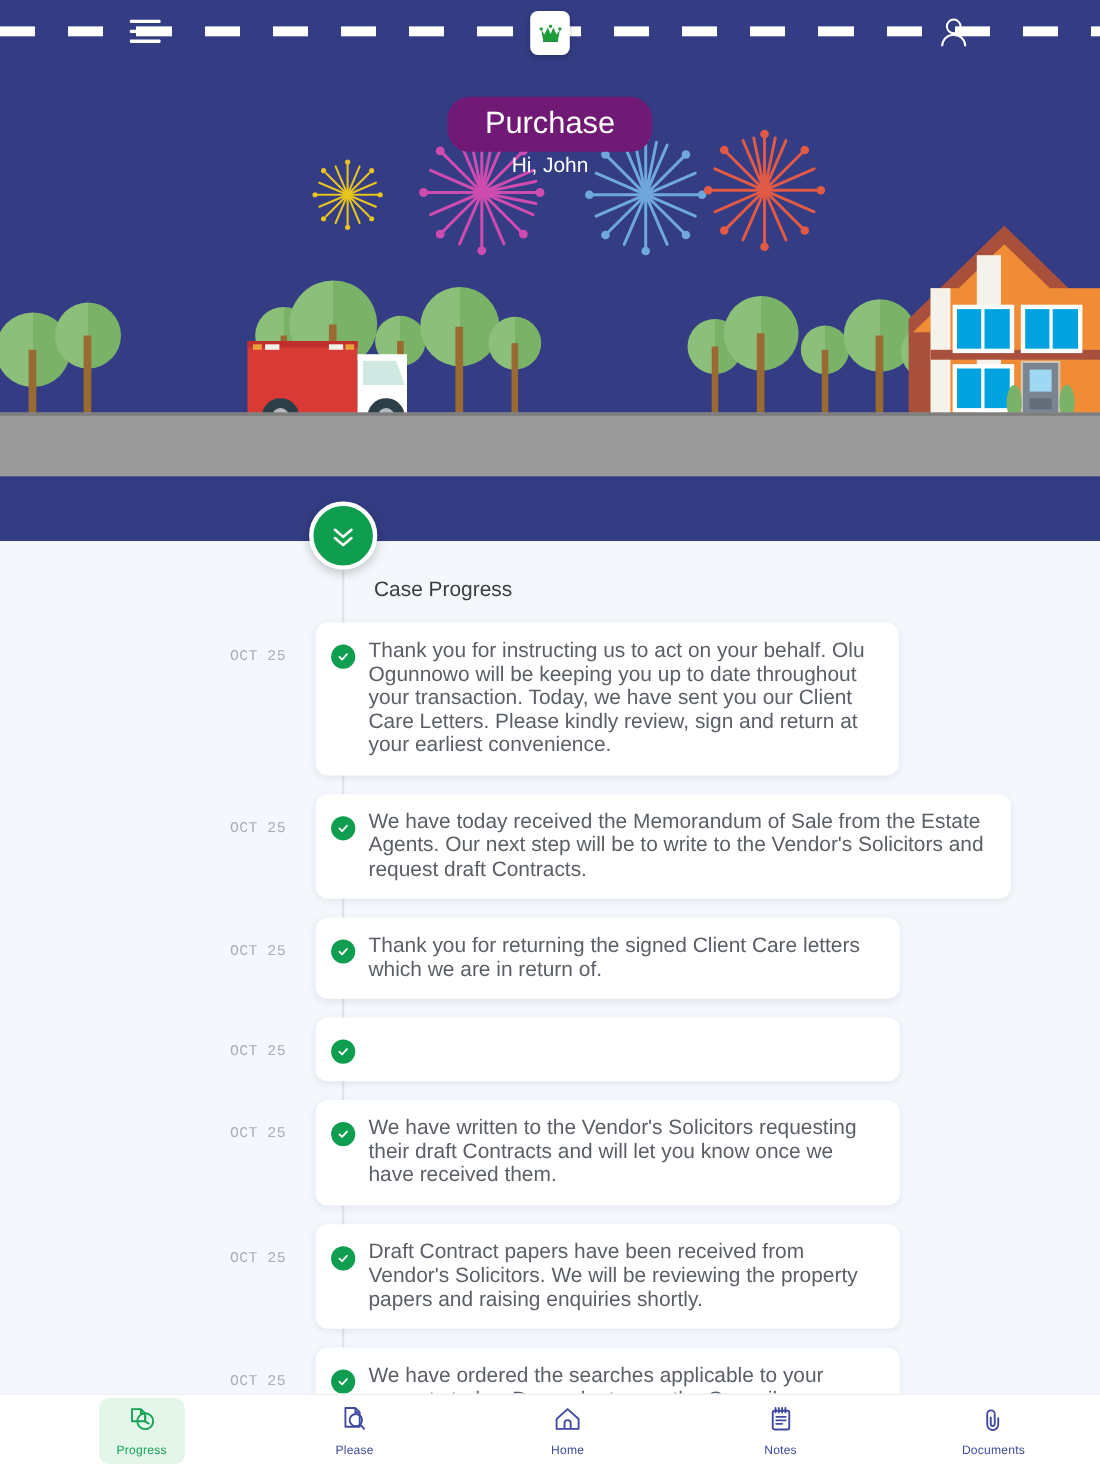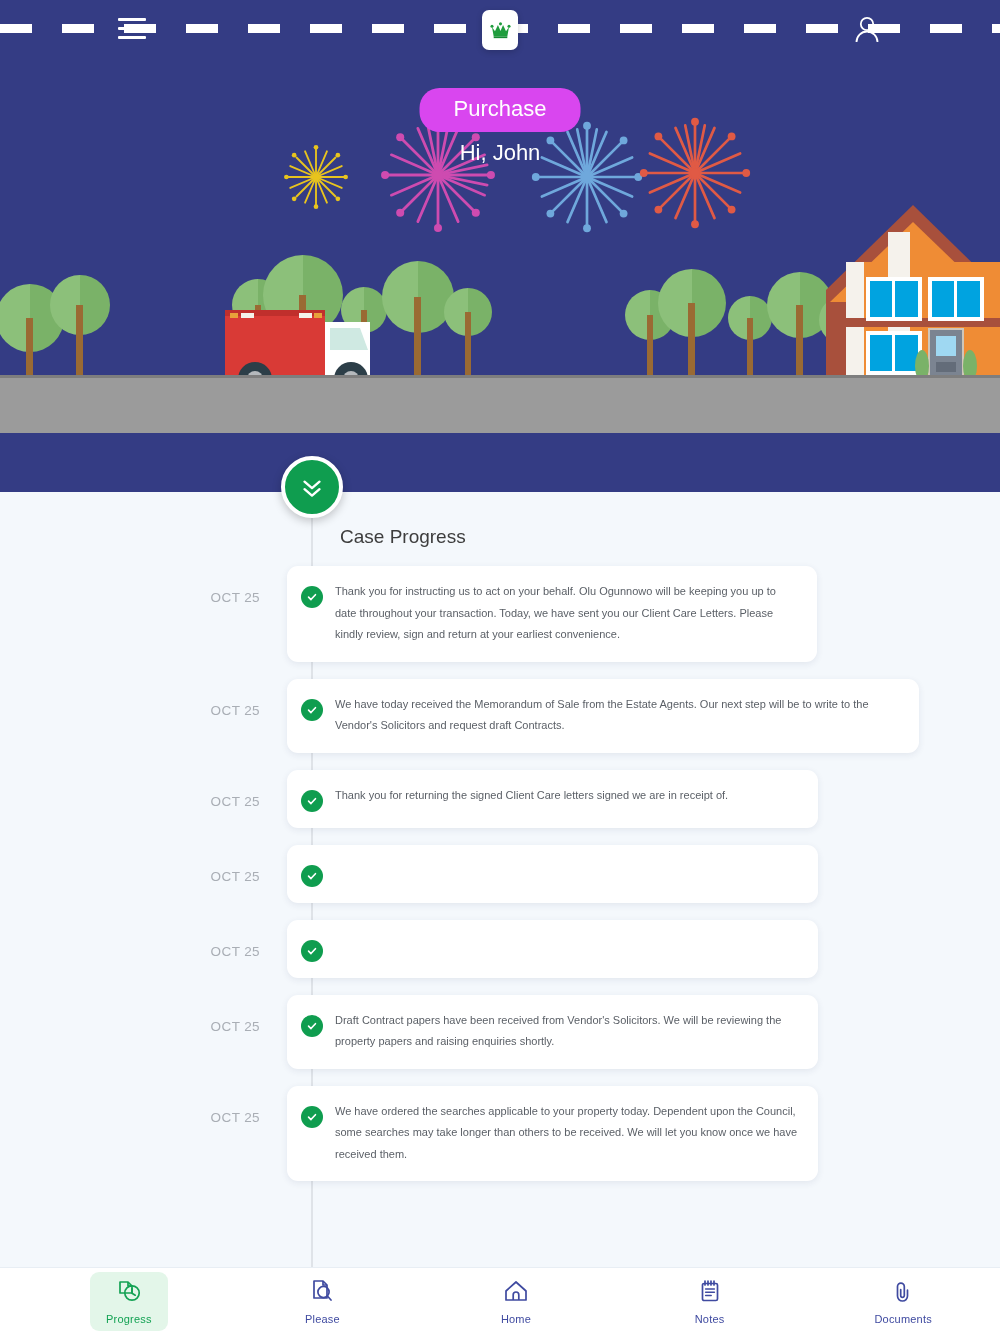--- a/index.html
+++ b/index.html
@@ -53,34 +53,34 @@
   }
   .profile-btn {
     position: absolute; right: 118px; top: 14px;
     width: 30px; height: 32px; cursor: pointer;
   }
 
   
   .purchase-pill {
     position: absolute; left: 50%; top: 88px;
     transform: translateX(-50%);
-    background: #d946ef;
+    background: #701a75;
     color: #ffffff;
-    font-size: 22px;
+    font-size: 28px;
     padding: 8px 34px 10px;
     border-radius: 20px;
     z-index: 20;
     white-space: nowrap;
     cursor: pointer;
   }
   .greeting {
     position: absolute; left: 50%; top: 140px;
     transform: translateX(-50%);
     color: #ffffff;
-    font-size: 22px;
+    font-size: 19px;
     z-index: 18;
     white-space: nowrap;
   }
 
   
   .fw { position: absolute; z-index: 5; }
   .fw svg { display: block; }
 
   
   .scenery { position: absolute; left: 0; top: 0; width: 1000px; height: 440px; z-index: 4;}
@@ -143,41 +143,42 @@
   }
   .tl-date {
     width: 287px;
     text-align: right;
     padding-right: 27px;
     font-size: 13.5px;
     letter-spacing: .4px;
     color: #a9aeb5;
     padding-top: 24px;
     flex: 0 0 287px;
+    font-family: Liberation Mono, monospace;
   }
   .tl-card {
     position: relative;
     background: #ffffff;
     border-radius: 11px;
     box-shadow: 0 2px 7px rgba(40,60,100,.09);
     display: flex; align-items: flex-start;
     padding: 15px 20px 16px 14px;
     min-height: 54px;
   }
   .tl-check {
     flex: 0 0 auto;
     width: 22px; height: 22px;
     border-radius: 50%;
     background: #0f9d4f;
     display: flex; align-items: center; justify-content: center;
     margin-top: 5px;
   }
   .tl-text {
     margin-left: 12px;
-    font-size: 11px;
+    font-size: 19px;
     line-height: 21.5px;
     color: #5a5f66;
   }
 
   
   .bottomnav {
     position: absolute; left: 0; bottom: 0;
     width: 1000px; height: 67px;
     background: #ffffff;
     border-top: 1px solid #e8eef4;
@@ -505,41 +506,42 @@
           </div>
         </div>
         <div class="tl-row">
           <div class="tl-date">OCT 25</div>
           <div class="tl-card" style="width: 531px;">
             <div class="tl-check">
               <svg width="12" height="12" viewBox="0 0 14 14">
                 <path d="M3 7.2 L5.8 10 L11 4.3" fill="none" stroke="#ffffff" stroke-width="1.9" stroke-linecap="round" stroke-linejoin="round"></path>
               </svg>
             </div>
-            <div class="tl-text">Thank you for returning the signed Client Care letters signed we are in receipt of.</div>
+            <div class="tl-text">Thank you for returning the signed Client Care letters which we are in return of.</div>
           </div>
         </div>
         <div class="tl-row">
           <div class="tl-date">OCT 25</div>
           <div class="tl-card" style="width: 531px;">
             <div class="tl-check">
               <svg width="12" height="12" viewBox="0 0 14 14">
                 <path d="M3 7.2 L5.8 10 L11 4.3" fill="none" stroke="#ffffff" stroke-width="1.9" stroke-linecap="round" stroke-linejoin="round"></path>
               </svg>
             </div>
           </div>
         </div>
         <div class="tl-row">
           <div class="tl-date">OCT 25</div>
           <div class="tl-card" style="width: 531px;">
             <div class="tl-check">
               <svg width="12" height="12" viewBox="0 0 14 14">
                 <path d="M3 7.2 L5.8 10 L11 4.3" fill="none" stroke="#ffffff" stroke-width="1.9" stroke-linecap="round" stroke-linejoin="round"></path>
               </svg>
             </div>
+            <div class="tl-text">We have written to the Vendor's Solicitors requesting their draft Contracts and will let you know once we have received them.</div>
           </div>
         </div>
         <div class="tl-row">
           <div class="tl-date">OCT 25</div>
           <div class="tl-card" style="width: 531px;">
             <div class="tl-check">
               <svg width="12" height="12" viewBox="0 0 14 14">
                 <path d="M3 7.2 L5.8 10 L11 4.3" fill="none" stroke="#ffffff" stroke-width="1.9" stroke-linecap="round" stroke-linejoin="round"></path>
               </svg>
             </div>

